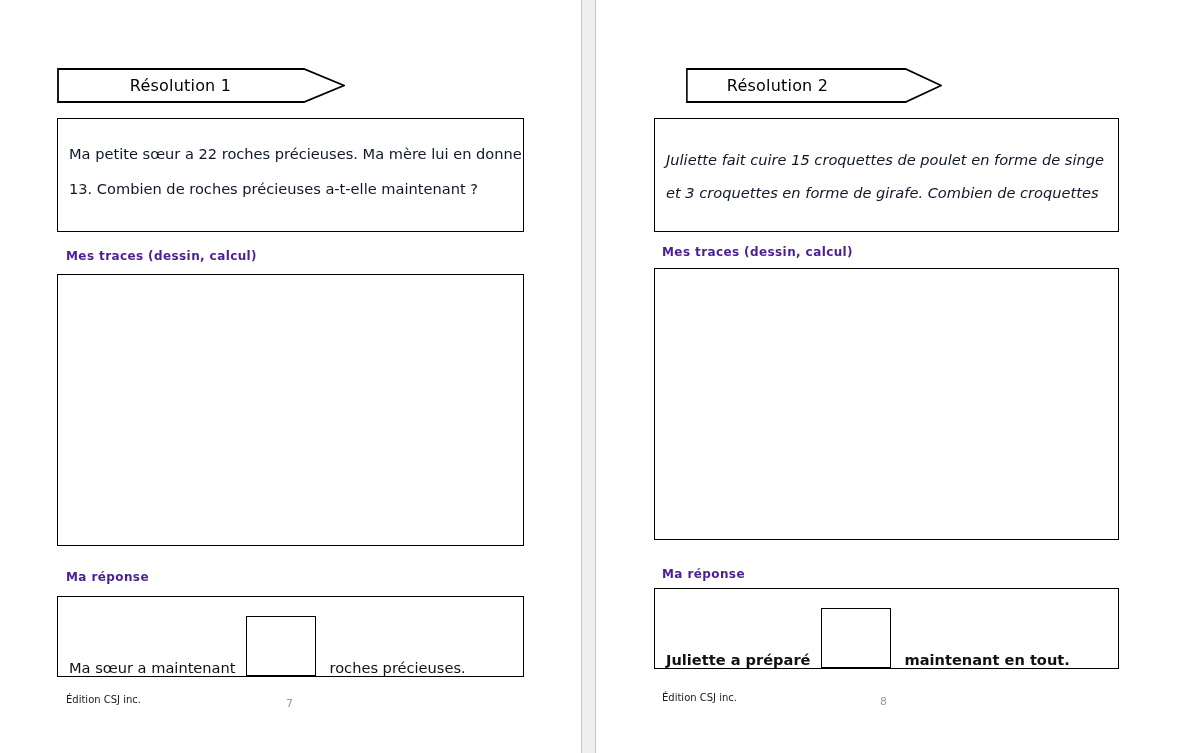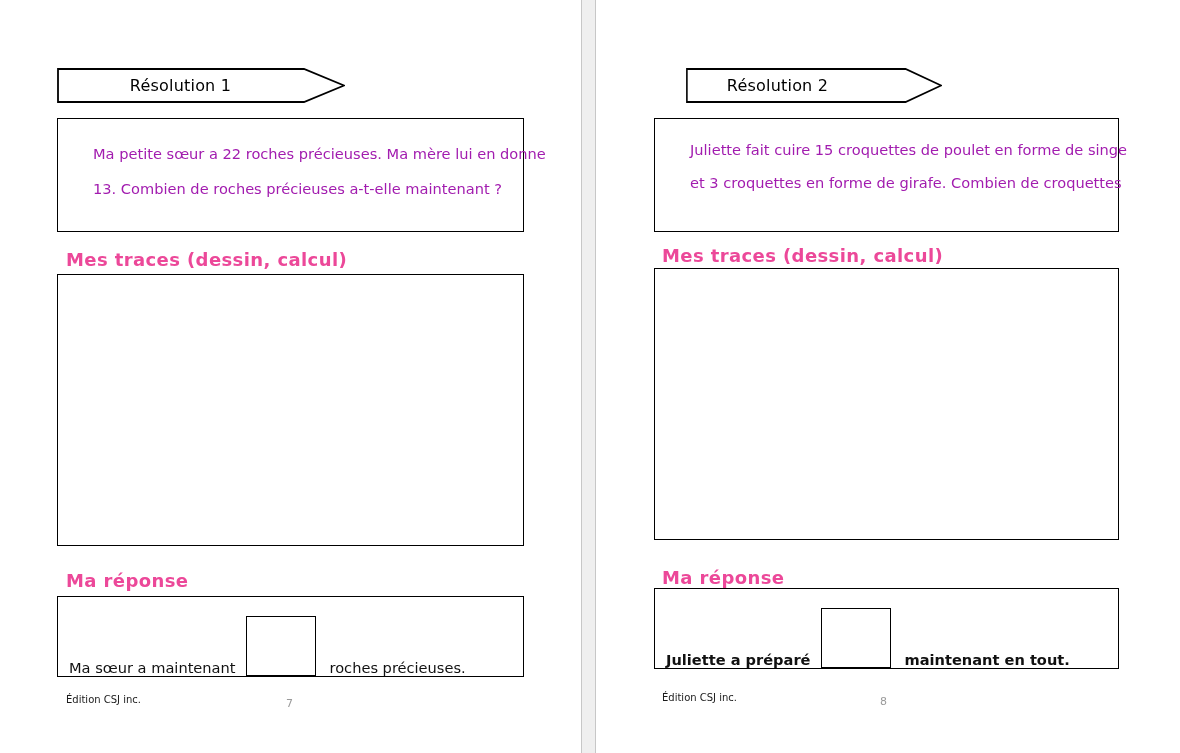--- a/index.html
+++ b/index.html
@@ -67,31 +67,30 @@
     background: #ffffff;
   }
 
   .problem-text {
     position: absolute;
     left: 11px;
     right: 10px;
     top: 17px;
     font-size: 14.6px;
     line-height: 35px;
-    color: #a21caf;
-    margin-left: 24px;
+    color: #0f172a;
   }
   .problem-text p { white-space: nowrap; }
 
   .section-label {
     position: absolute;
-    font-size: 18px;
+    font-size: 12px;
     font-weight: bold;
     letter-spacing: .4px;
-    color: #ec4899;
+    color: #4c1d95;
   }
 
   
   .answer-row {
     position: absolute;
     inset: 0;
     display: flex;
     align-items: flex-end;
     padding-left: 11px;
     font-size: 14.6px;
@@ -159,21 +158,21 @@
   <div class="page page-right">
 
     <div class="banner" style="left:58px; top:68px; width:288px;padding-left:32px;">
       <svg viewBox="0 0 288 35" preserveAspectRatio="none">
         <polygon points="1,1 247,1 287,17.5 247,34 1,34" fill="#ffffff" stroke="#000000" stroke-width="1.8" stroke-linejoin="miter"></polygon>
       </svg>
       <div class="banner-label">Résolution 2</div>
     </div>
 
     <div class="box" style="left:58px; top:118px; width:465px; height:114px;">
-      <div class="problem-text" style="top:14px; line-height:33px;">
+      <div class="problem-text" style="top:24px; line-height:33px;font-style:italic;">
         <p>Juliette fait cuire 15 croquettes de poulet en forme de singe</p>
         <p>et 3 croquettes en forme de girafe. Combien de croquettes</p>
       </div>
     </div>
 
     <div class="section-label" style="left:66px; top:245px;">Mes traces (dessin, calcul)</div>
     <div class="box" style="left:58px; top:268px; width:465px; height:272px;"></div>
 
     <div class="section-label" style="left:66px; top:567px;">Ma réponse</div>
     <div class="box" style="left:58px; top:588px; width:465px; height:81px;font-weight:bold;">

